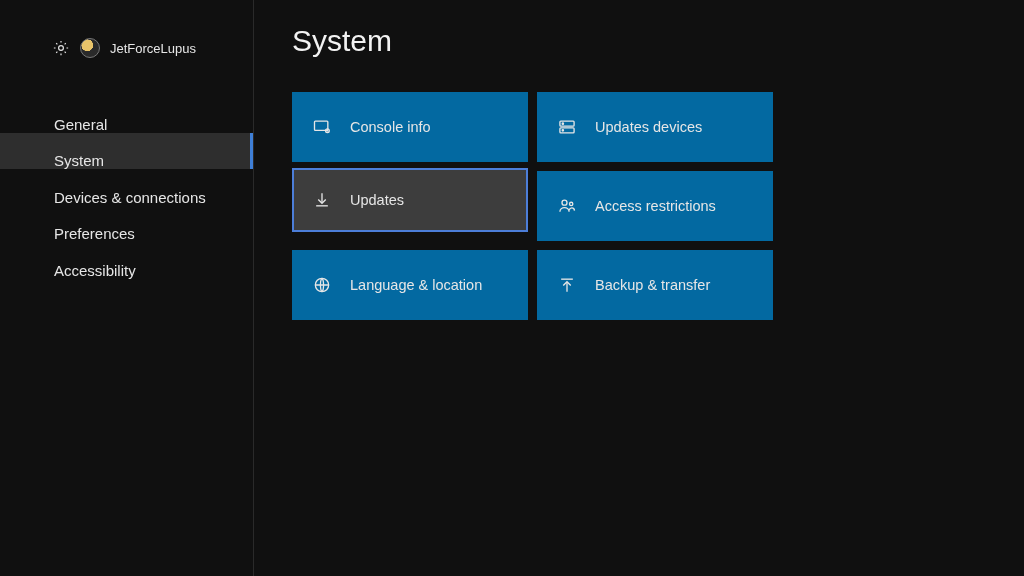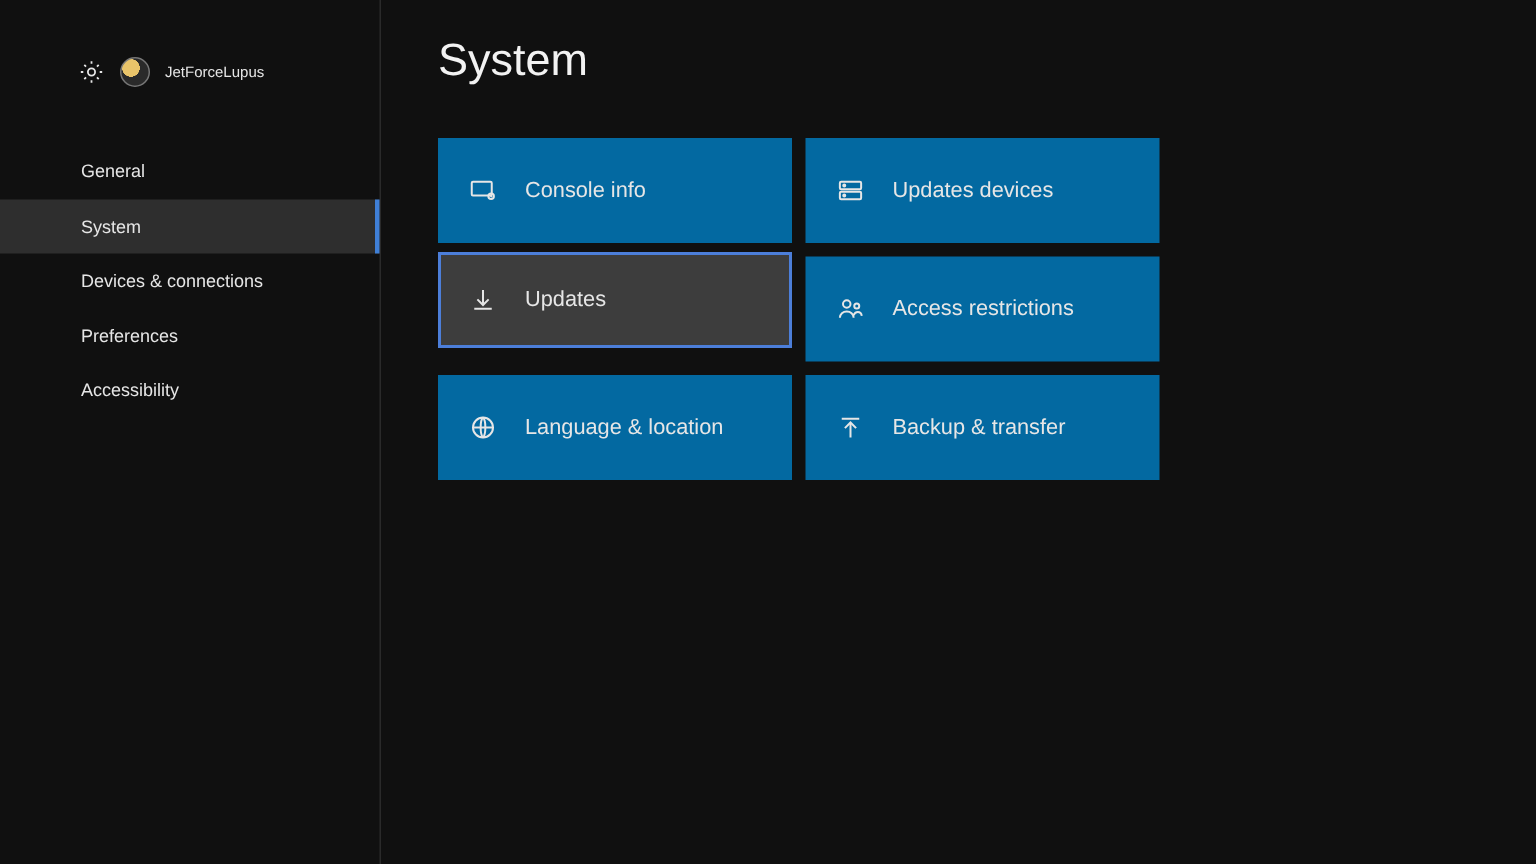--- a/index.html
+++ b/index.html
@@ -28,29 +28,29 @@
     gap: 10px;
     padding: 0 0 38px 52px;
   }
   .gear svg, .avatar svg { display: block; }
   .avatar {
     width: 20px; height: 20px;
     border-radius: 50%;
     background: radial-gradient(circle at 35% 35%, #e9c46a 0 35%, #2a2a2a 36% 100%);
     border: 1px solid #777;
   }
-  .gamertag { font-size: 10px; color: #e6e6e6; }
+  .gamertag { font-size: 13px; color: #e6e6e6; }
 
   .nav { display: flex; flex-direction: column; }
   .nav-item {
     height: 36.5px;
     display: flex;
-    align-items: center;
+    align-items: flex-end;
     padding-left: 54px;
-    font-size: 12px;
+    font-size: 15px;
     color: #e6e6e6;
     cursor: pointer;
     position: relative;
   }
   .nav-item.active {
     background: #2e2e2e;
   }
   .nav-item.active::after {
     content: "";
     position: absolute;

